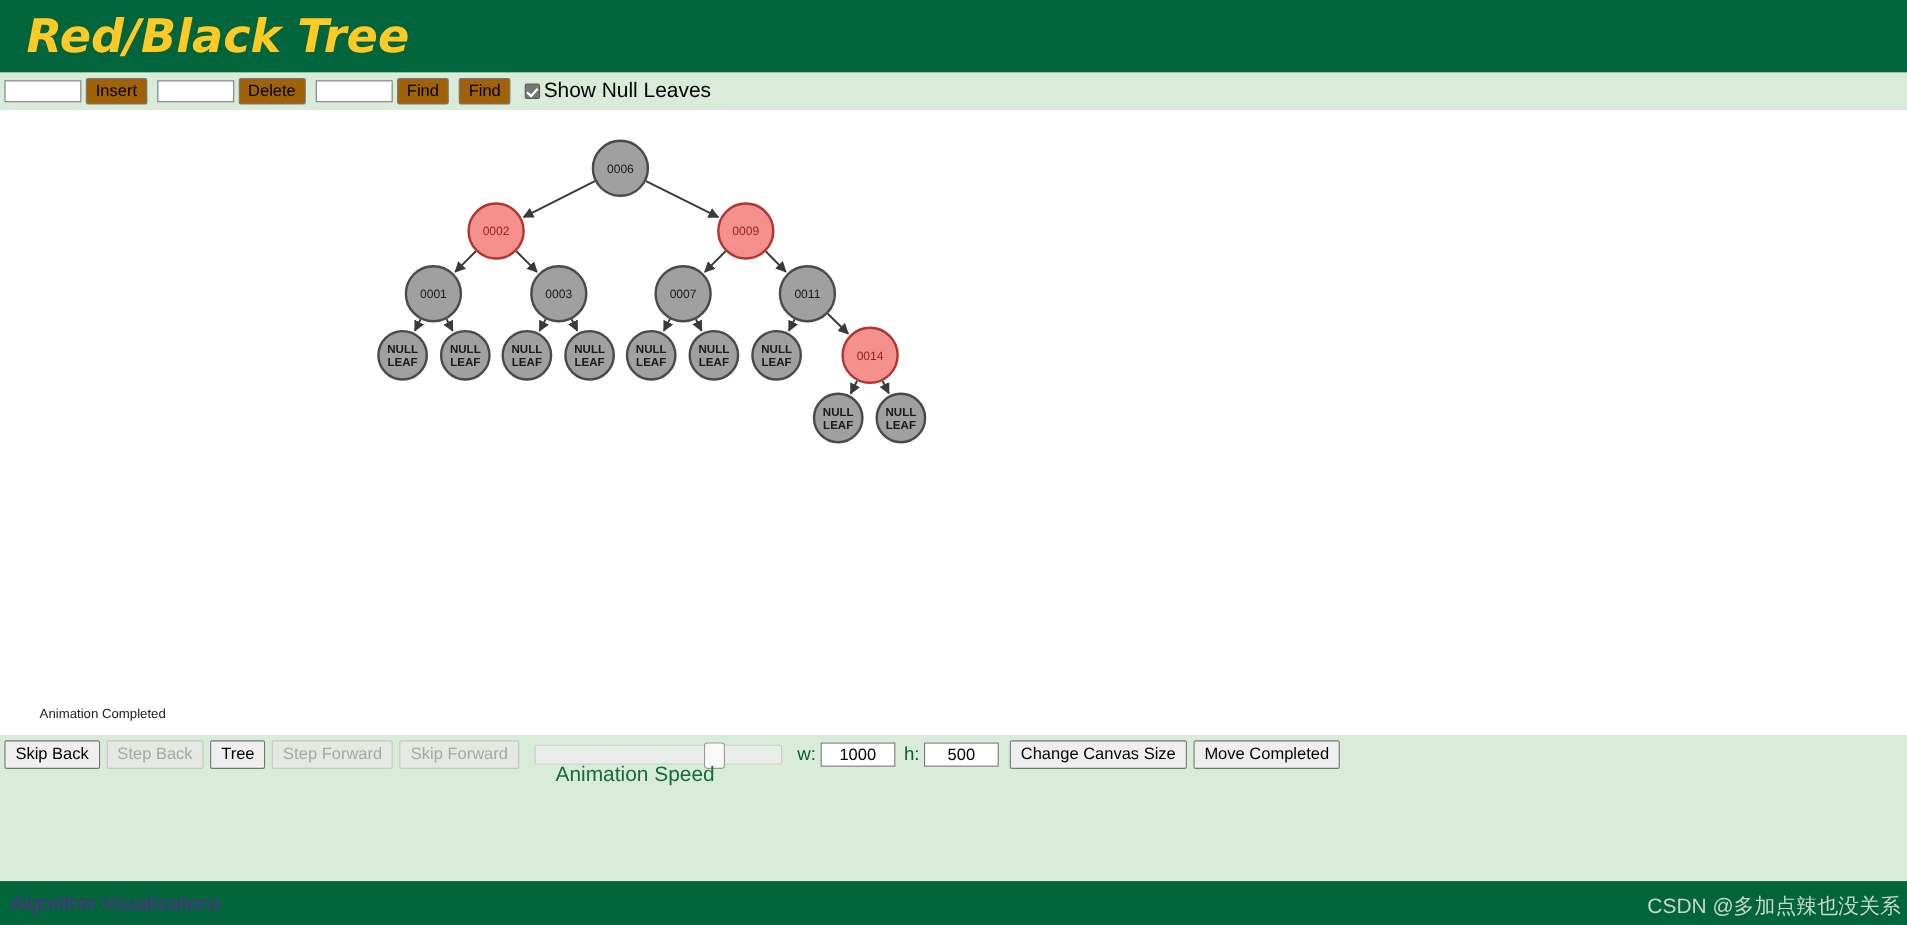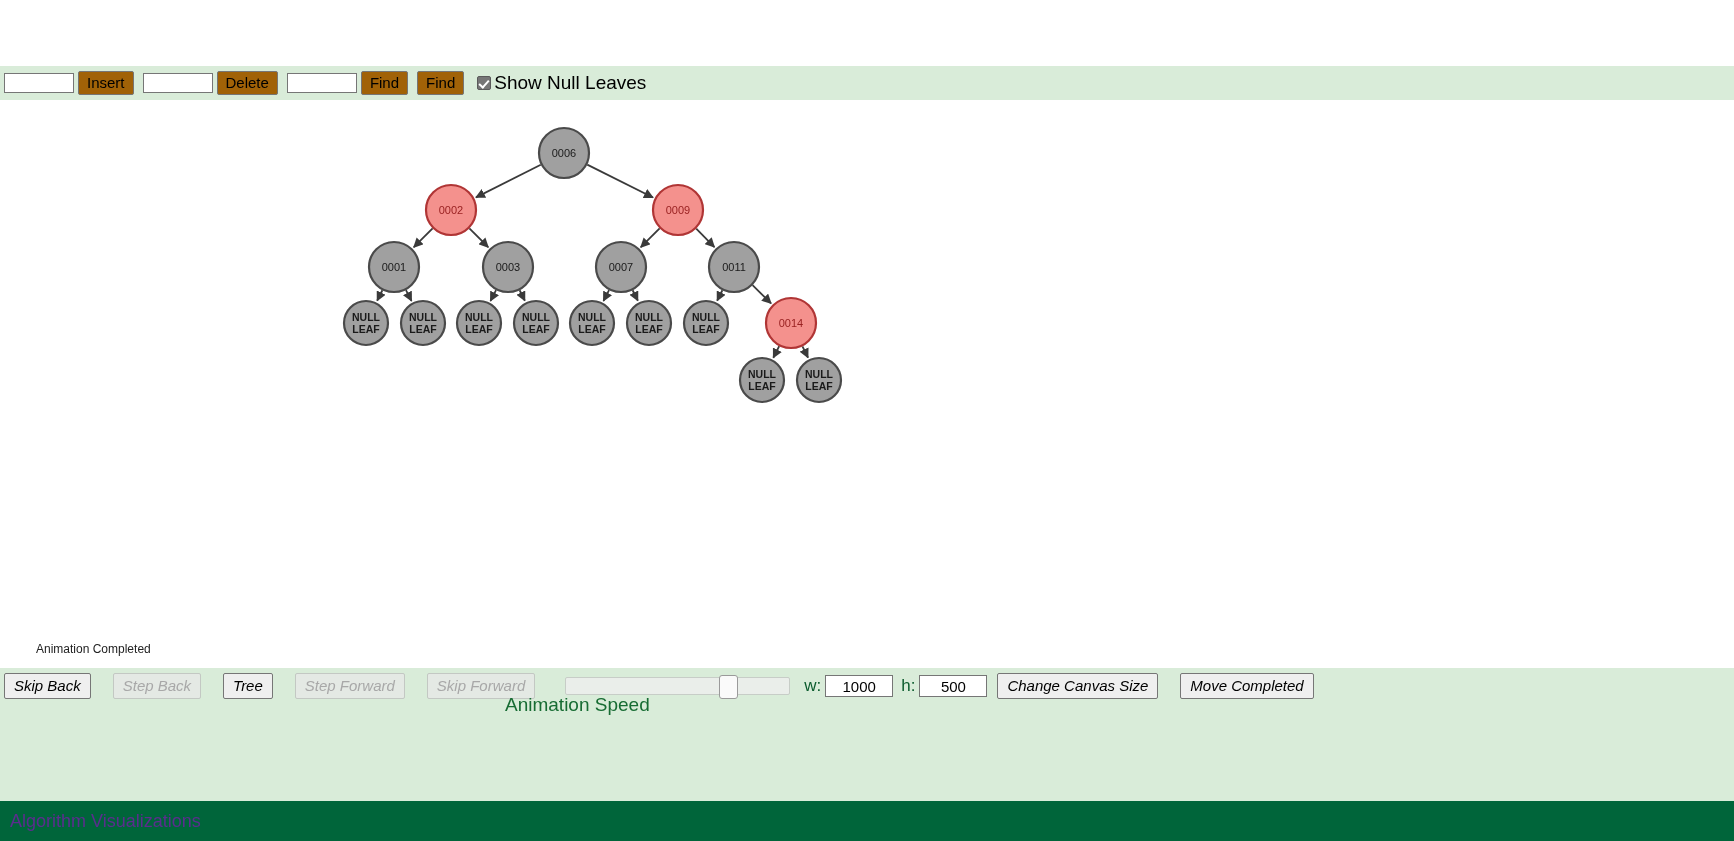--- a/index.html
+++ b/index.html
@@ -146,33 +146,32 @@
   #controls-row {
     position: absolute;
     left: 4px;
     top: 5px;
     display: flex;
     align-items: center;
     height: 26px;
   }
   .ctl-button {
     height: 26px;
-    margin-right: 22px;
+    margin-right: 6px;
     font-size: 15px;
     font-family: "Liberation Sans", sans-serif;
     color: #000000;
     background: #efefef;
     border: 1px solid #767676;
     border-radius: 2px;
     padding: 1px 9px;
     box-sizing: border-box;
     cursor: pointer;
     line-height: 22px;
     white-space: nowrap;
-    font-style: italic;
   }
   .ctl-button.disabled {
     color: #a8a8a8;
     background: #e4e9e4;
     border-color: #c3c8c3;
     cursor: default;
   }
   #speed-slider {
     position: relative;
     width: 225px;
@@ -251,20 +250,23 @@
     color: #c9d4cc;
     font-family: "Liberation Sans", sans-serif;
     white-space: nowrap;
   }
 </style>
 </head>
 <body>
 
 <div id="page">
 
+  <div id="header">
+    <div id="header-title">Red/Black Tree</div>
+  </div>
 
   <div id="toolbar">
     <input class="tb-input" type="text" value="" style="">
     <button class="tb-button">Insert</button>
 
     <input class="tb-input" type="text" value="" style="">
     <button class="tb-button">Delete</button>
 
     <input class="tb-input" type="text" value="" style="">
     <button class="tb-button">Find</button>
@@ -403,15 +405,16 @@
       <input class="dim-input" type="text" value="500" style="">
 
       <button class="ctl-button" style="margin-left:10px;">Change Canvas Size</button>
       <button class="ctl-button">Move Completed</button>
     </div>
     <div id="animation-speed-label">Animation Speed</div>
   </div>
 
   <div id="footer">
     <a id="footer-link" href="#">Algorithm Visualizations</a>
+    <div id="footer-watermark">CSDN @多加点辣也没关系</div>
   </div>
 
 </div>
 
 </body></html>

